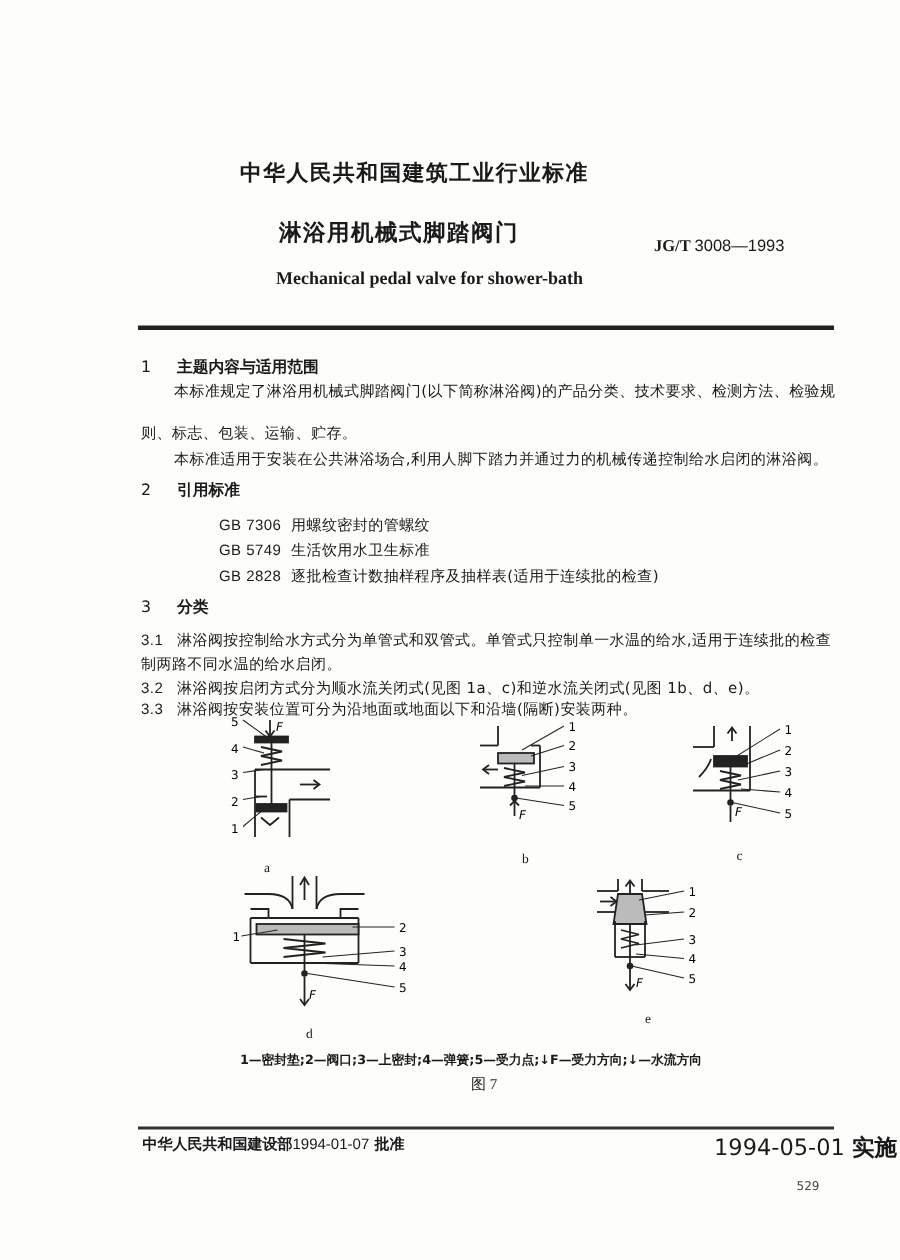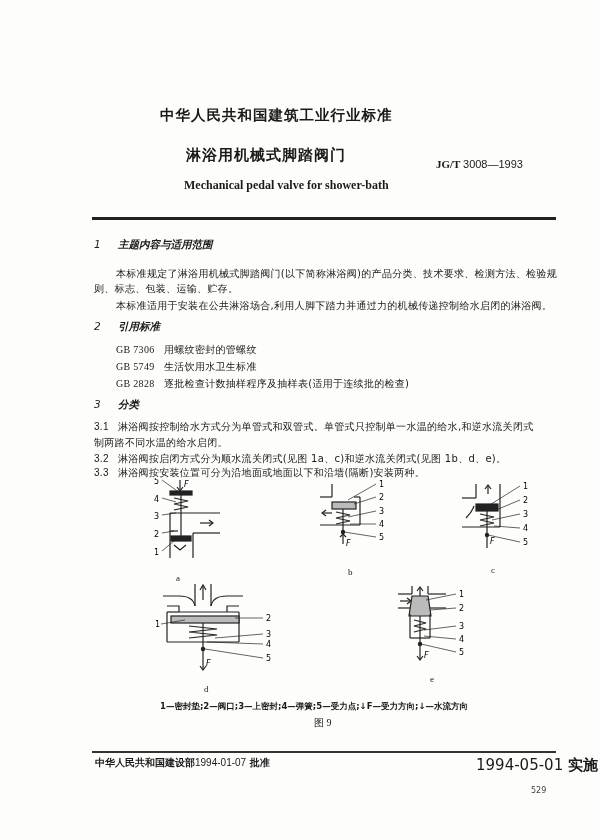--- a/index.html
+++ b/index.html
@@ -5,24 +5,24 @@
   html, body { margin:0; padding:0; }
   body { width:600px; height:840px; background:#fdfdfb; position:relative; overflow:hidden;
          font-family:"DejaVu Sans", sans-serif; color:#1a1a1a; }
   .abs { position:absolute; white-space:nowrap; }
   .std-org { left:160px; top:106px; font-size:14.5px; font-weight:bold; letter-spacing:1px; }
   .title-cn { left:186px; top:146px; font-size:15px; font-weight:bold; letter-spacing:1px; }
   .std-no { left:436px; top:158px; font-size:11px; font-family:"Liberation Serif", serif; font-weight:bold; }
   .std-no span.n { font-family:"Liberation Sans", sans-serif; font-weight:normal; }
   .title-en { left:184px; top:178px; font-size:12px; font-family:"Liberation Serif", serif; font-weight:bold; }
   .rule-top { left:92px; top:217px; width:464px; height:3px; background:#222; }
-  .sec { font-size:10.5px; font-weight:bold;font-style:italic; }
+  .sec { font-size:10.5px; font-weight:bold; }
   .sec .num { display:inline-block; width:24px; font-weight:normal; }
   .body { font-size:10px; letter-spacing:0.3px; }
-  .ref-code { display:inline-block; width:48px; font-family:Liberation Serif, serif; }
+  .ref-code { display:inline-block; width:48px; font-family:Liberation Sans, sans-serif;margin-left:30px; }
   .clause-num { display:inline-block; width:24px; font-family:Liberation Sans, sans-serif; }
   .fig { position:absolute; }
   .fig svg { display:block; }
   .fig-lbl { font-size:9px; font-family:"Liberation Serif", serif; }
   .caption { left:160px; top:701px; font-size:8.5px;font-weight:bold; }
   .fig-title { left:314px; top:716px; font-size:10px; font-family:"Liberation Serif", serif; }
   .rule-bot { left:92px; top:751px; width:464px; height:1.5px; background:#333; }
   .foot-l { left:95px; top:756px; font-size:10px; font-weight:bold; }
   .foot-l .d { font-weight:normal; font-family:"Liberation Sans", sans-serif; }
   .foot-r { left:476px; top:756px; font-size:15px; }
@@ -32,31 +32,31 @@
 </head>
 <body>
 
 <div class="abs std-org">中华人民共和国建筑工业行业标准</div>
 <div class="abs title-cn">淋浴用机械式脚踏阀门</div>
 <div class="abs std-no"><span>JG/T</span> <span class="n">3008—1993</span></div>
 <div class="abs title-en">Mechanical pedal valve for shower-bath</div>
 <div class="abs rule-top"></div>
 
 <div class="abs sec" style="left:94px;top:238px;"><span class="num">1</span><span>主题内容与适用范围</span></div>
-<div class="abs body" style="left:116px;top:267px;">本标准规定了淋浴用机械式脚踏阀门(以下简称淋浴阀)的产品分类、技术要求、检测方法、检验规</div>
+<div class="abs body" style="left:116px;top:254px;">本标准规定了淋浴用机械式脚踏阀门(以下简称淋浴阀)的产品分类、技术要求、检测方法、检验规</div>
 <div class="abs body" style="left:94px;top:282px;">则、标志、包装、运输、贮存。</div>
 <div class="abs body" style="left:116px;top:299px;">本标准适用于安装在公共淋浴场合,利用人脚下踏力并通过力的机械传递控制给水启闭的淋浴阀。</div>
 
 <div class="abs sec" style="left:94px;top:320px;"><span class="num">2</span><span>引用标准</span></div>
 <div class="abs body" style="left:116px;top:343px;"><span class="ref-code">GB 7306</span><span>用螺纹密封的管螺纹</span></div>
 <div class="abs body" style="left:116px;top:360px;"><span class="ref-code">GB 5749</span><span>生活饮用水卫生标准</span></div>
 <div class="abs body" style="left:116px;top:377px;"><span class="ref-code">GB 2828</span><span>逐批检查计数抽样程序及抽样表(适用于连续批的检查)</span></div>
 
 <div class="abs sec" style="left:94px;top:398px;"><span class="num">3</span><span>分类</span></div>
-<div class="abs body" style="left:94px;top:420px;"><span class="clause-num">3.1</span><span>淋浴阀按控制给水方式分为单管式和双管式。单管式只控制单一水温的给水,和逆水流关闭式</span></div>
+<div class="abs body" style="left:94px;top:420px;"><span class="clause-num">3.1</span><span>淋浴阀按控制给水方式分为单管式和双管式。单管式只控制单一水温的给水,适用于连续批的检查</span></div>
 <div class="abs body" style="left:94px;top:436px;font-family:Liberation Serif, serif;">制两路不同水温的给水启闭。</div>
 <div class="abs body" style="left:94px;top:452px;"><span class="clause-num">3.2</span><span>淋浴阀按启闭方式分为顺水流关闭式(见图 1a、c)和逆水流关闭式(见图 1b、d、e)。</span></div>
 <div class="abs body" style="left:94px;top:466px;"><span class="clause-num">3.3</span><span>淋浴阀按安装位置可分为沿地面或地面以下和沿墙(隔断)安装两种。</span></div>
 
 <div class="fig" style="left:140px;top:478px;">
   <svg width="110" height="100" viewBox="0 0 110 100">
     <g stroke="#222" stroke-width="1.2" fill="none">
       <line x1="40" y1="2" x2="40" y2="12"></line>
         <polyline points="37,9 40,13 43,9"></polyline>
       <rect x="30" y="13" width="22" height="4" fill="#222"></rect>
@@ -220,18 +220,18 @@
     <text x="61" y="13" font-size="8">1</text>
     <text x="61" y="27" font-size="8">2</text>
     <text x="61" y="45" font-size="8">3</text>
     <text x="61" y="58" font-size="8">4</text>
     <text x="61" y="71" font-size="8">5</text>
   </svg>
 </div>
 <div class="abs fig-lbl" style="left:430px;top:674px;">e</div>
 
 <div class="abs caption">1—密封垫;2—阀口;3—上密封;4—弹簧;5—受力点;↓F—受力方向;↓—水流方向</div>
-<div class="abs fig-title">图 9</div>
+<div class="abs fig-title">图 7</div>
 
 <div class="abs rule-bot"></div>
 <div class="abs foot-l"><span>中华人民共和国建设部</span><span class="d">1994-01-07</span> <span>批准</span></div>
 <div class="abs foot-r"><span>1994-05-01</span> <span class="z">实施</span></div>
 <div class="abs page-no">529</div>
 
 </body></html>

